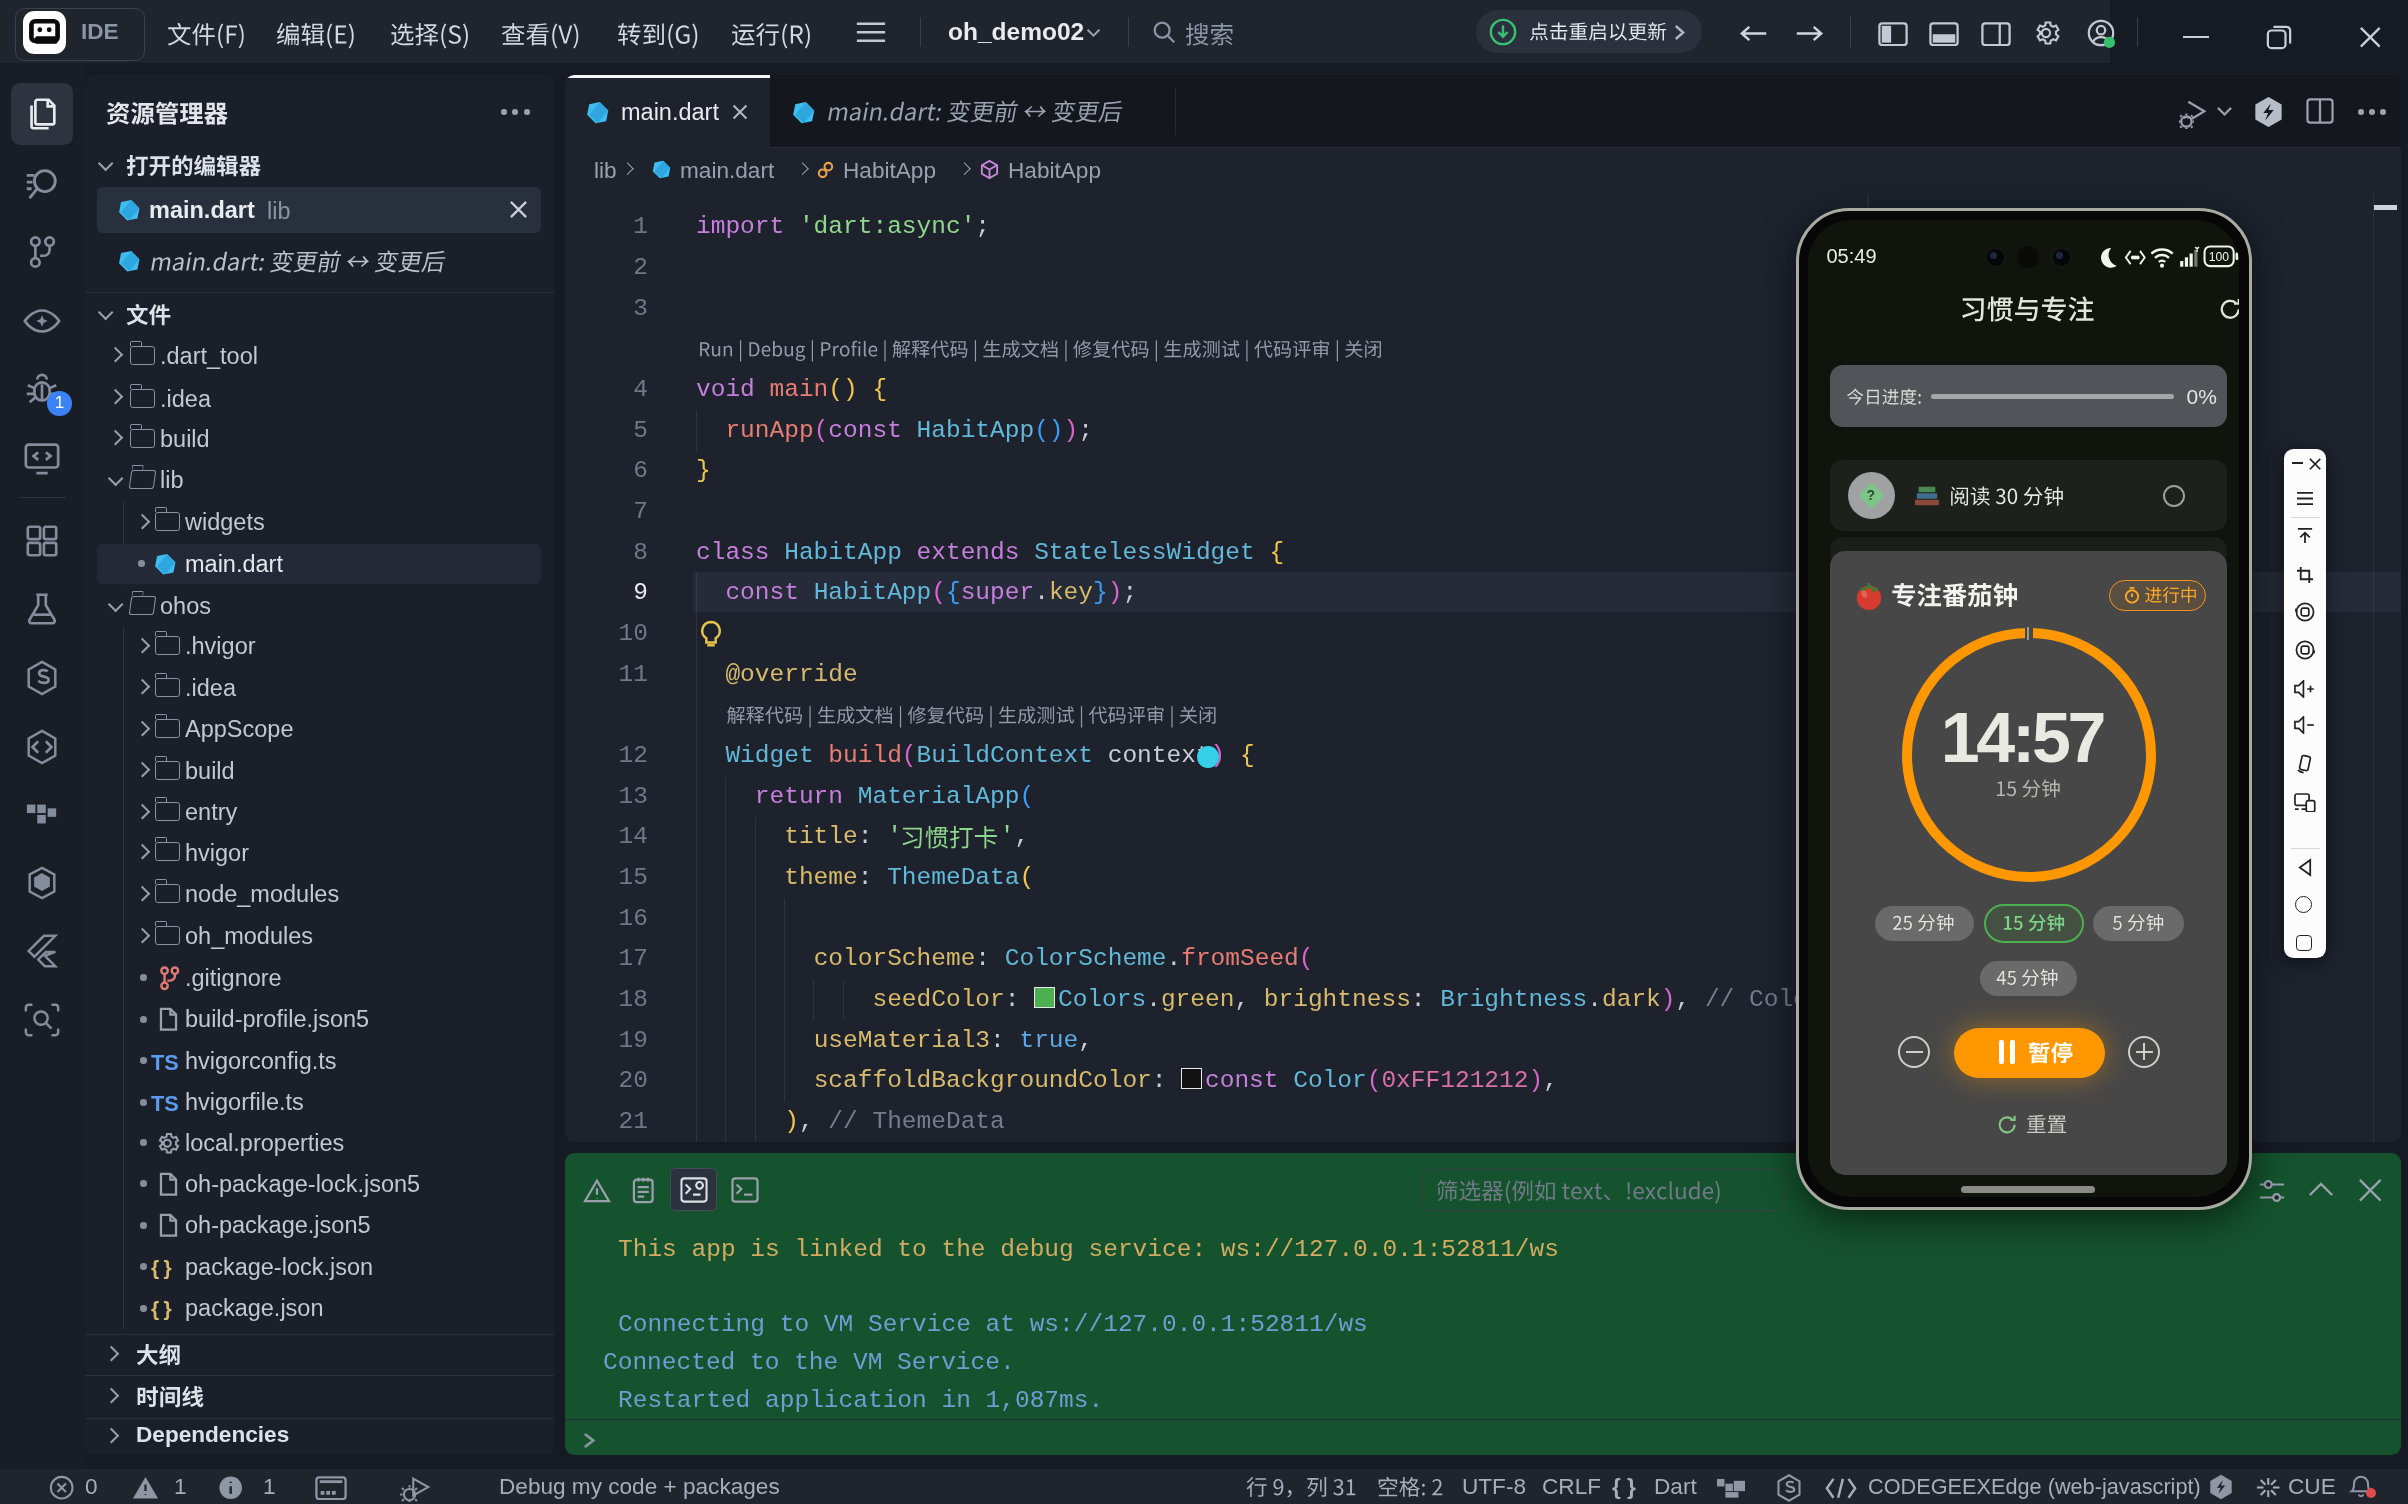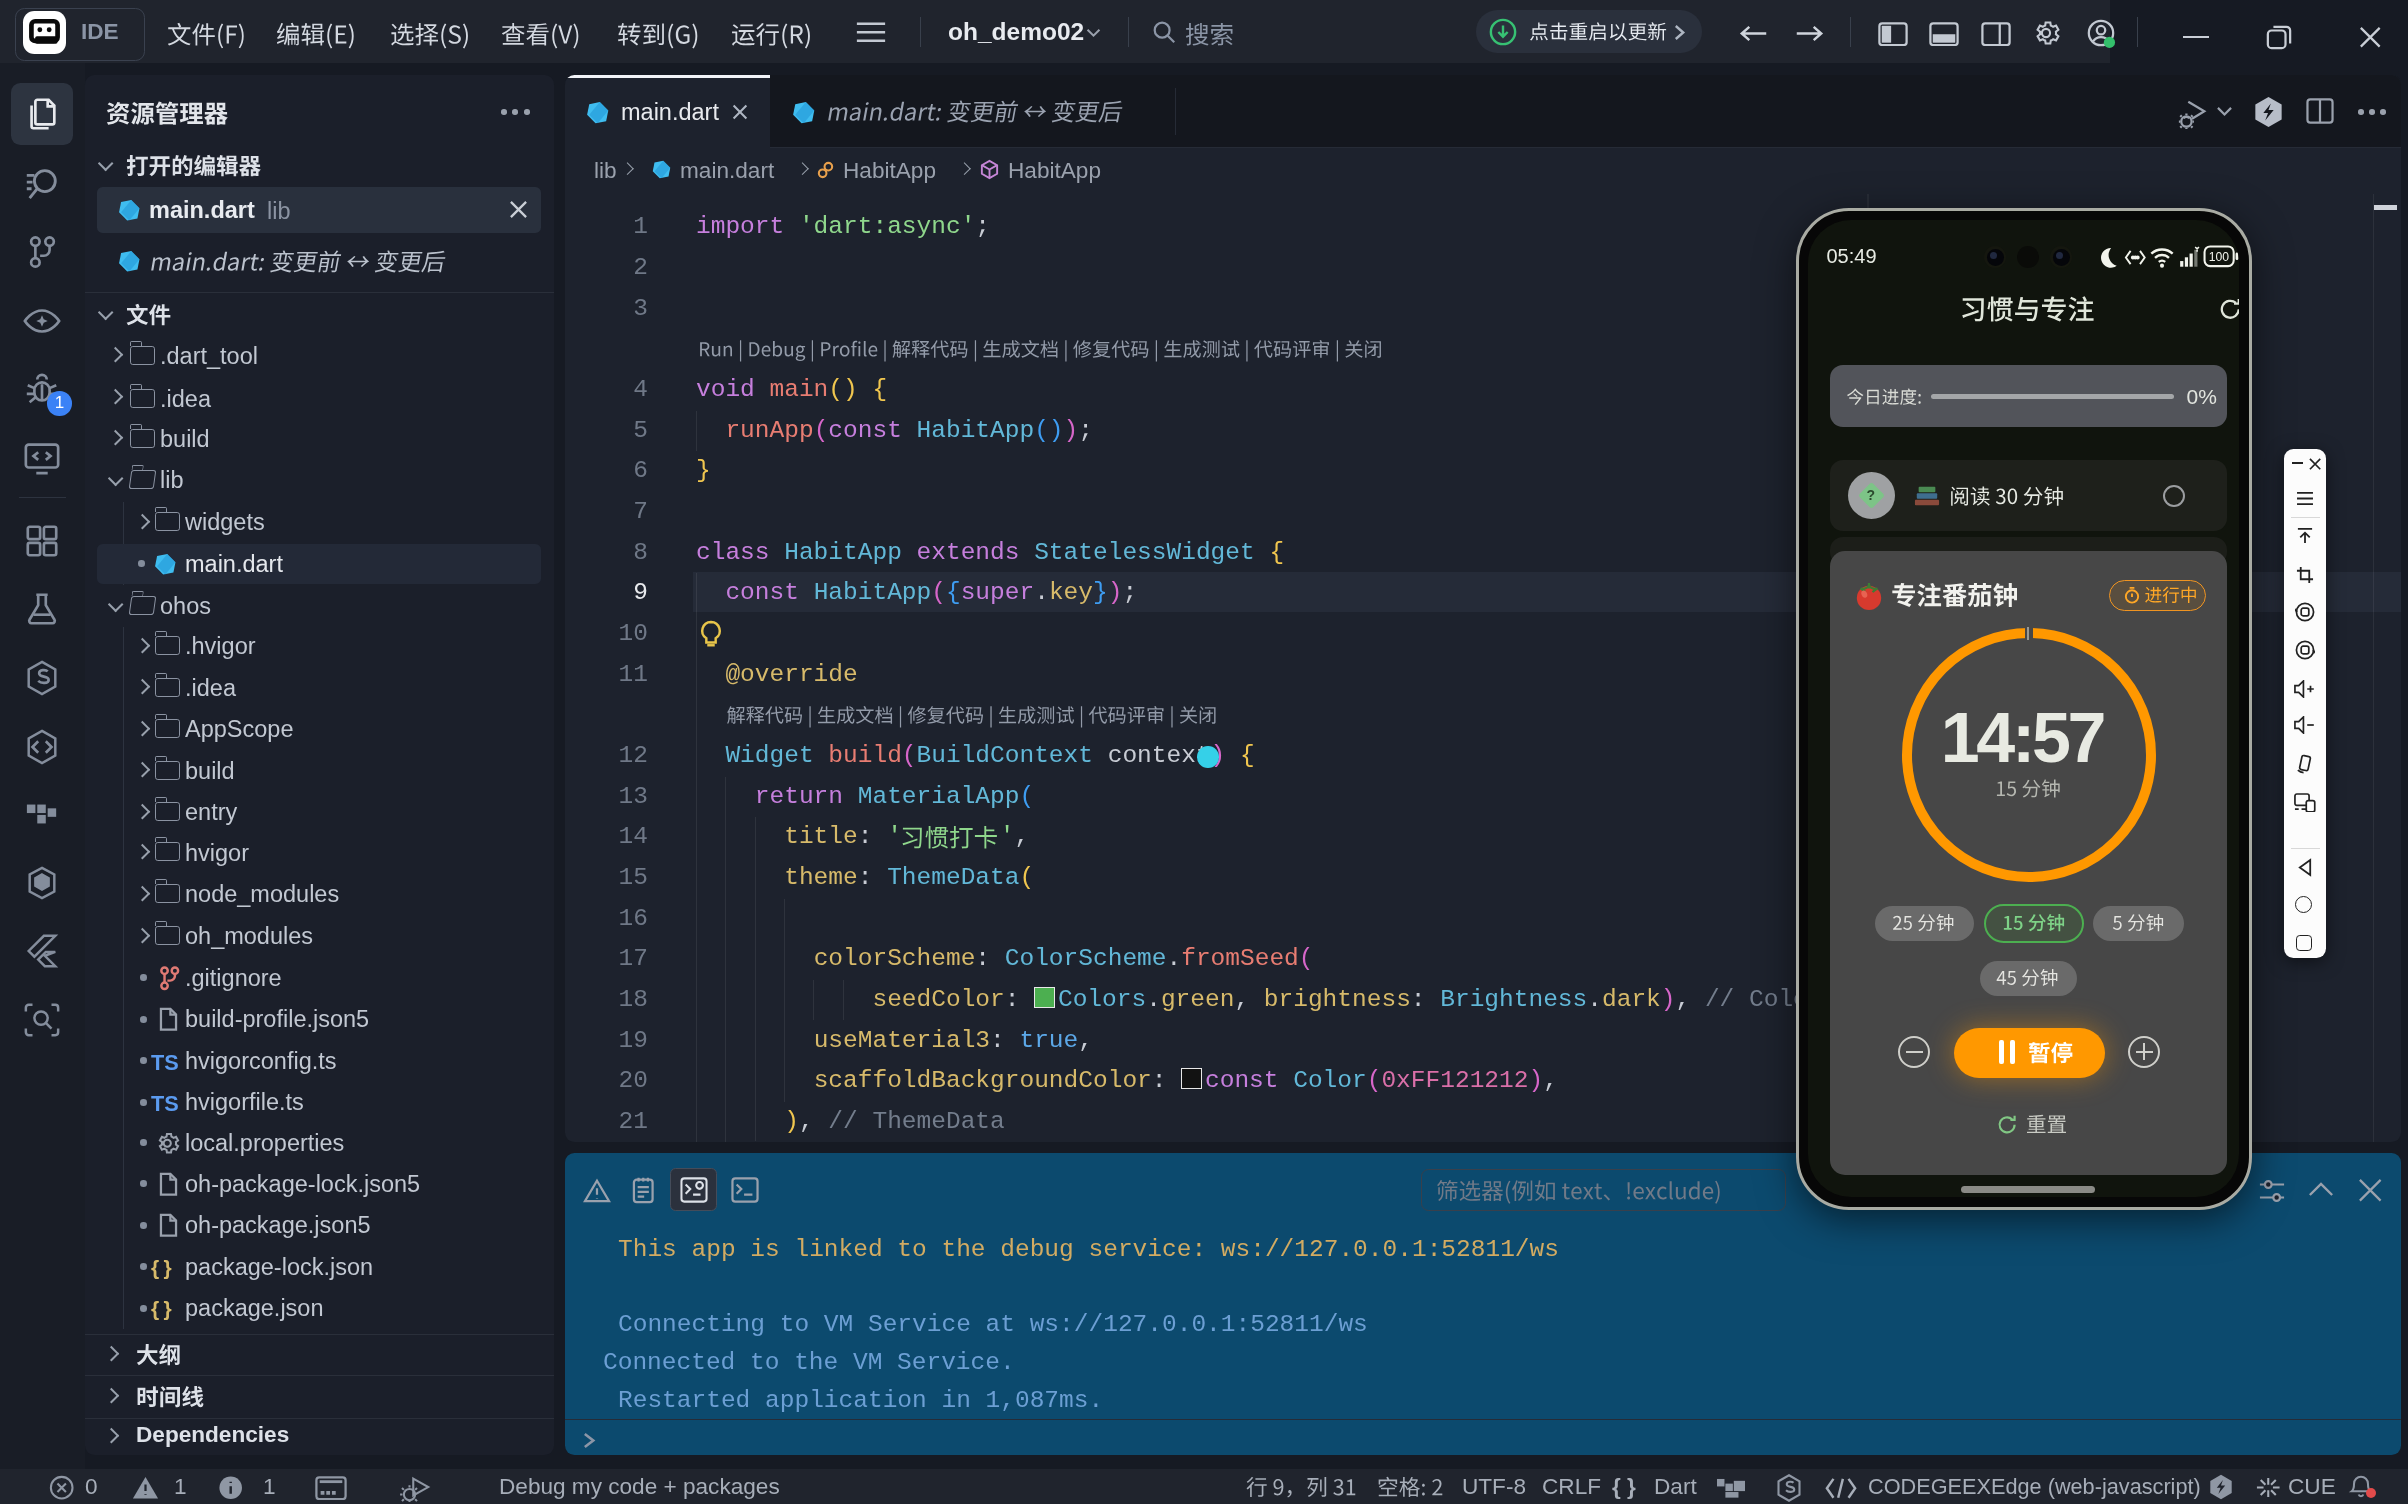--- a/index.html
+++ b/index.html
@@ -11,21 +11,21 @@
   
   #titlebar { position:absolute; left:0; top:0; width:2110px; height:63px; background:#20242d; }
   .menu { position:absolute; top:0; height:63px; line-height:63px; color:#d3d8e0; font-size:24.5px; }
   .tsep { position:absolute; top:17px; width:0.9px; height:30px; background:#39404c; }
   
   #actbar { position:absolute; left:0; top:63px; width:85px; height:1406px; background:#191d26; }
   .act { position:absolute; left:11.3px; width:62px; height:62px; border-radius:9.4px; display:flex; align-items:center; justify-content:center; }
   
   #sidebar { position:absolute; left:85px; top:75px; width:469px; height:1380px; background:#1b1f2a; border-radius:9.4px; overflow:hidden; }
   #editor { position:absolute; left:565px; top:75px; width:1836px; height:1067px; background:#1d222d; border-radius:9.4px; overflow:hidden; }
-  #panel { position:absolute; left:565px; top:1153px; width:1836px; height:302px; background:#0c4a6e; border-radius:9.4px; overflow:hidden; }
+  #panel { position:absolute; left:565px; top:1153px; width:1836px; height:302px; background:#14532d; border-radius:9.4px; overflow:hidden; }
   #statusbar { position:absolute; left:0; top:1469px; width:2409px; height:36px; background:#20242d; color:#a7aeb9; font-size:22.6px; }
   .sb { position:absolute; top:0; height:36px; line-height:36px; white-space:nowrap; }
   .chev { position:absolute; width:11.3px; height:11.3px; border-right:2.1px solid #98a0ac; border-bottom:2.1px solid #98a0ac; }
   .chev.right { transform:rotate(-45deg); }
   .chev.down { transform:rotate(45deg); }
   .folder { position:absolute; top:9.4px; width:24.5px; height:19px; border:1.9px solid #8b93a2; border-radius:2.8px; }
   .folder:before { content:""; position:absolute; left:-0.9px; top:-5.6px; width:9.4px; height:3.8px; border:1.9px solid #8b93a2; border-bottom:none; border-radius:1.9px 1.9px 0 0; }
   .dot { position:absolute; top:18px; width:6.6px; height:6.6px; border-radius:50%; background:#848d9c; }
   .sline { position:absolute; left:0; width:469px; height:0.9px; background:#2a2f3a; }
   .srtext { font-size:23.5px; color:#c2c8d2; white-space:nowrap; }

